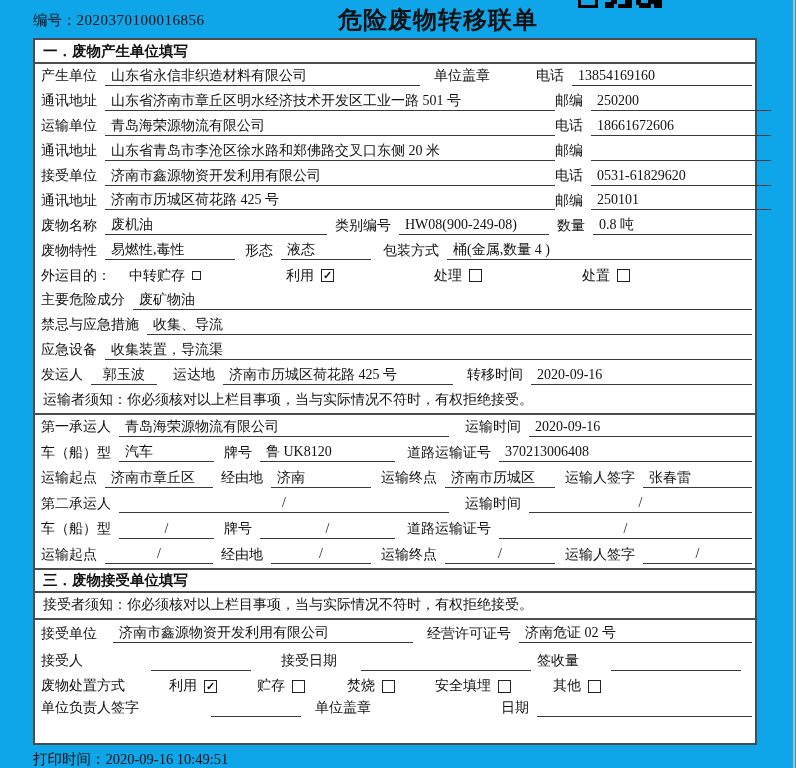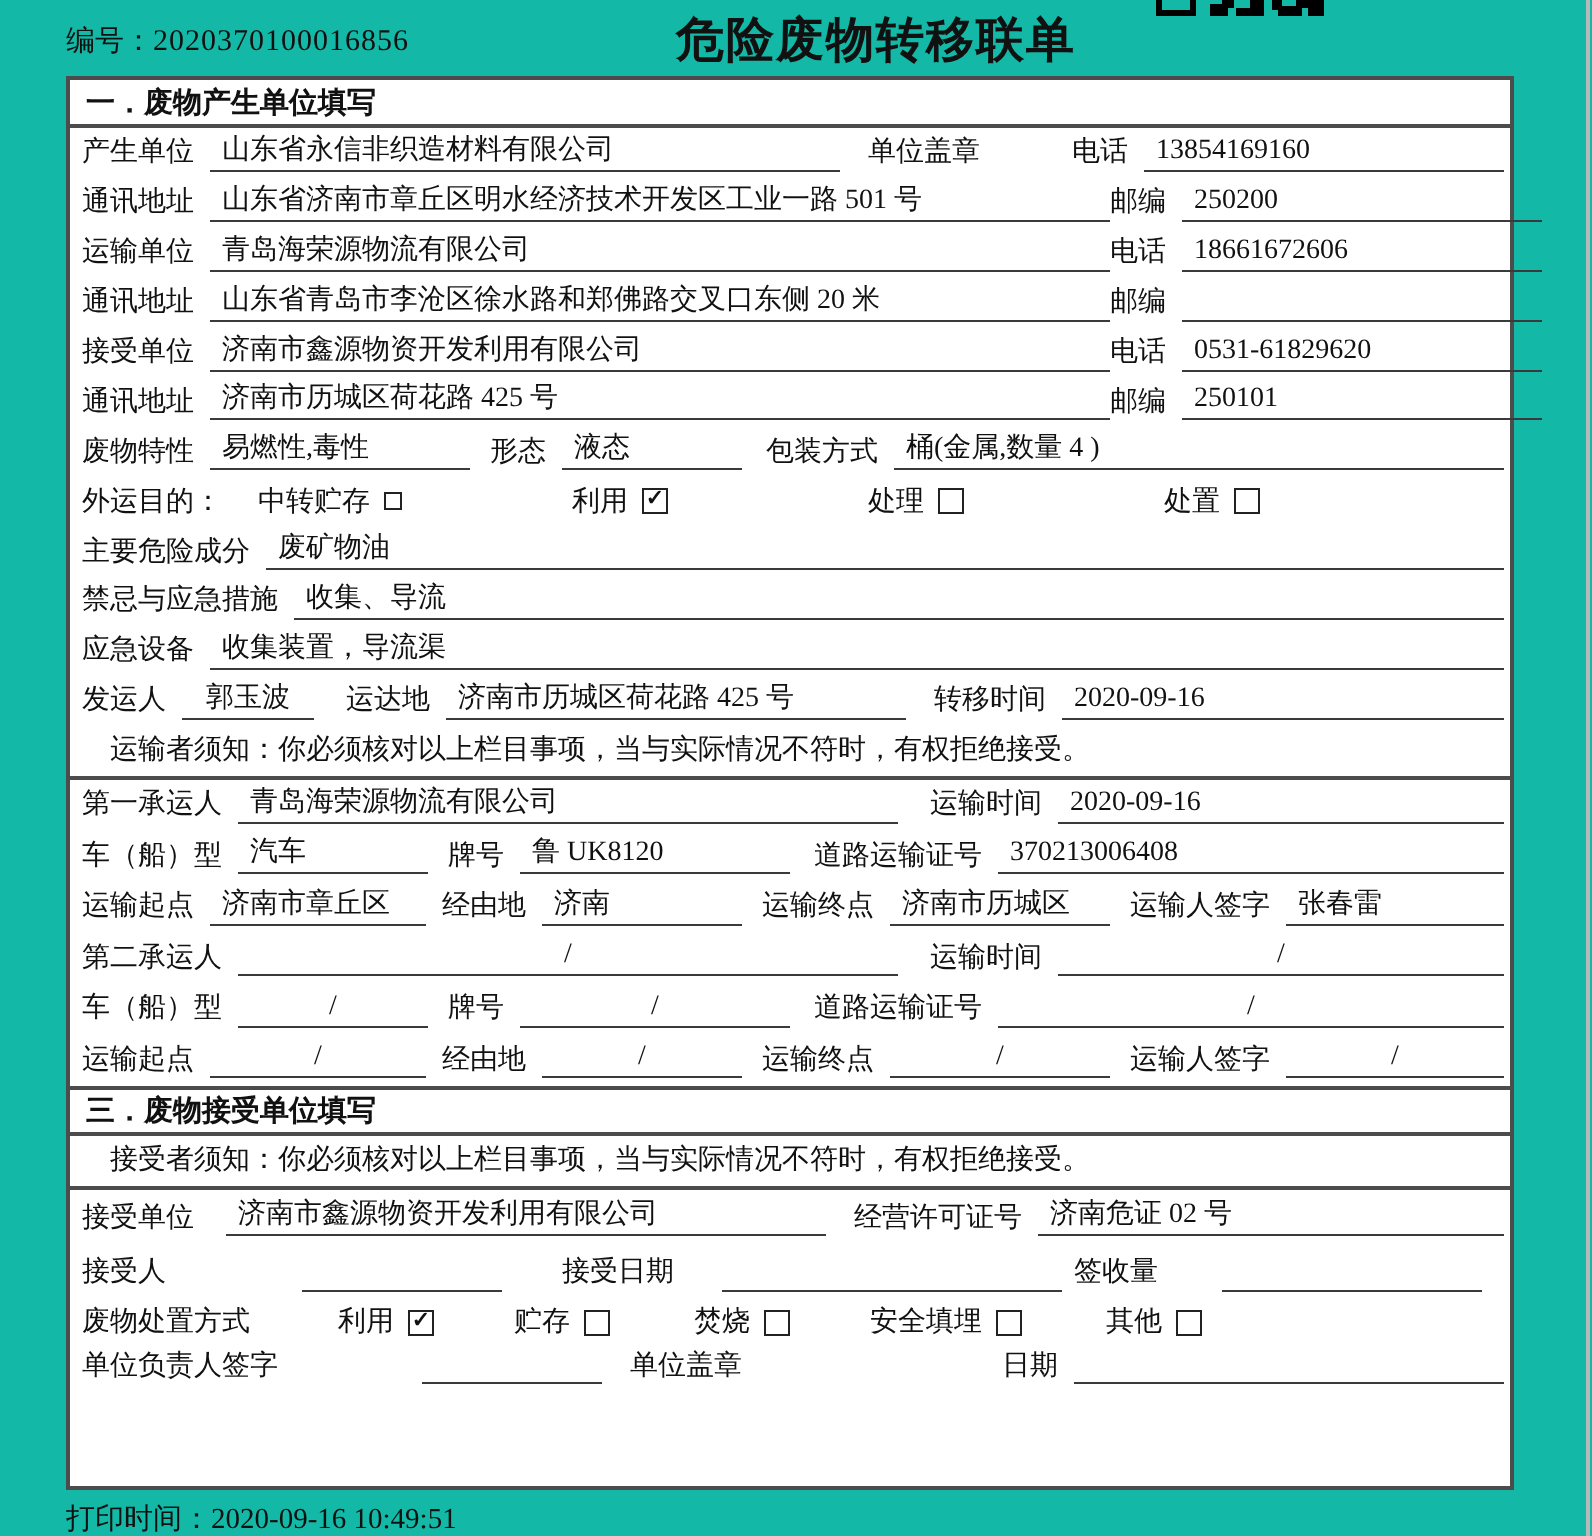--- a/index.html
+++ b/index.html
@@ -1,19 +1,19 @@
 <!DOCTYPE html>
 <html><head>
 <meta charset="utf-8">
 <style>
   * { box-sizing: border-box; margin: 0; padding: 0; }
   html,body { background:#fff; }
   .page {
     position: relative; width: 796px; height: 768px;
-    background: #14b8a6; color: #111; overflow: hidden;
+    background: #0ea5e9; color: #111; overflow: hidden;
     font-family: "Liberation Serif", "DejaVu Serif", serif;
     font-size: 14px;
   }
   .page-edge { position:absolute; top:0; right:1px; width:2px; height:768px; background:#b8b8b8; }
 
   
   .serial { position:absolute; left:33px; top:11px; font-size:14.5px; white-space:nowrap; }
   .serial .num { font-size:15px; letter-spacing:0.5px; }
   .title {
     position:absolute; left:0; top:4px; width:876px; text-align:center;
@@ -28,21 +28,21 @@
     border:2px solid #4c4c4c; background:#fff;
     display:flex; flex-direction:column;
   }
   .sec-hdr {
     height:25px; display:flex; align-items:center; padding-left:8px;
     font-family:"Liberation Sans","DejaVu Sans",sans-serif;
     font-size:14.5px; font-weight:bold;
     border-bottom:2px solid #4c4c4c; flex:none;
   }
   .sec-hdr.mid { border-top:2px solid #4c4c4c; }
-  .note { height:27px; display:flex; align-items:center; padding-left:20px;
+  .note { height:27px; display:flex; align-items:center; padding-left:8px;
     border-bottom:2px solid #4c4c4c; flex:none; white-space:nowrap; }
   .row { display:flex; align-items:center; padding:0 3px 0 6px; flex:none; white-space:nowrap; }
   .rs1 { height:24.9px;align-items:center; }
   .hdr1 { height:24px; border-bottom:2px solid #4c4c4c; }
   .rs2 { height:25.5px; }
   .r-unit { height:28px; } .r-person { height:27px; } .r-disp { height:23px; } .r-sign { height:20px; }
 
   .lbl { white-space:nowrap; margin-right:8px; }
   .fld {
     border-bottom:1.2px solid #3a3a3a; height:19px; line-height:18px;
@@ -136,20 +136,28 @@
       <span class="fld w180">0531-61829620</span>
     </div>
 
     <div class="row rs1">
       <span class="lbl">通讯地址</span>
       <span class="fld w450">济南市历城区荷花路 425 号</span>
       <span class="lbl mla">邮编</span>
       <span class="fld w180">250101</span>
     </div>
 
+    <div class="row rs1">
+      <span class="lbl">废物名称</span>
+      <span class="fld w222">废机油</span>
+      <span class="lbl ml8">类别编号</span>
+      <span class="fld w150">HW08(900-249-08)</span>
+      <span class="lbl ml8">数量</span>
+      <span class="fld grow">0.8 吨</span>
+    </div>
 
     <div class="row rs1">
       <span class="lbl">废物特性</span>
       <span class="fld w130">易燃性,毒性</span>
       <span class="lbl ml10">形态</span>
       <span class="fld w90">液态</span>
       <span class="lbl ml12">包装方式</span>
       <span class="fld grow">桶(金属,数量 4 )</span>
     </div>
 

